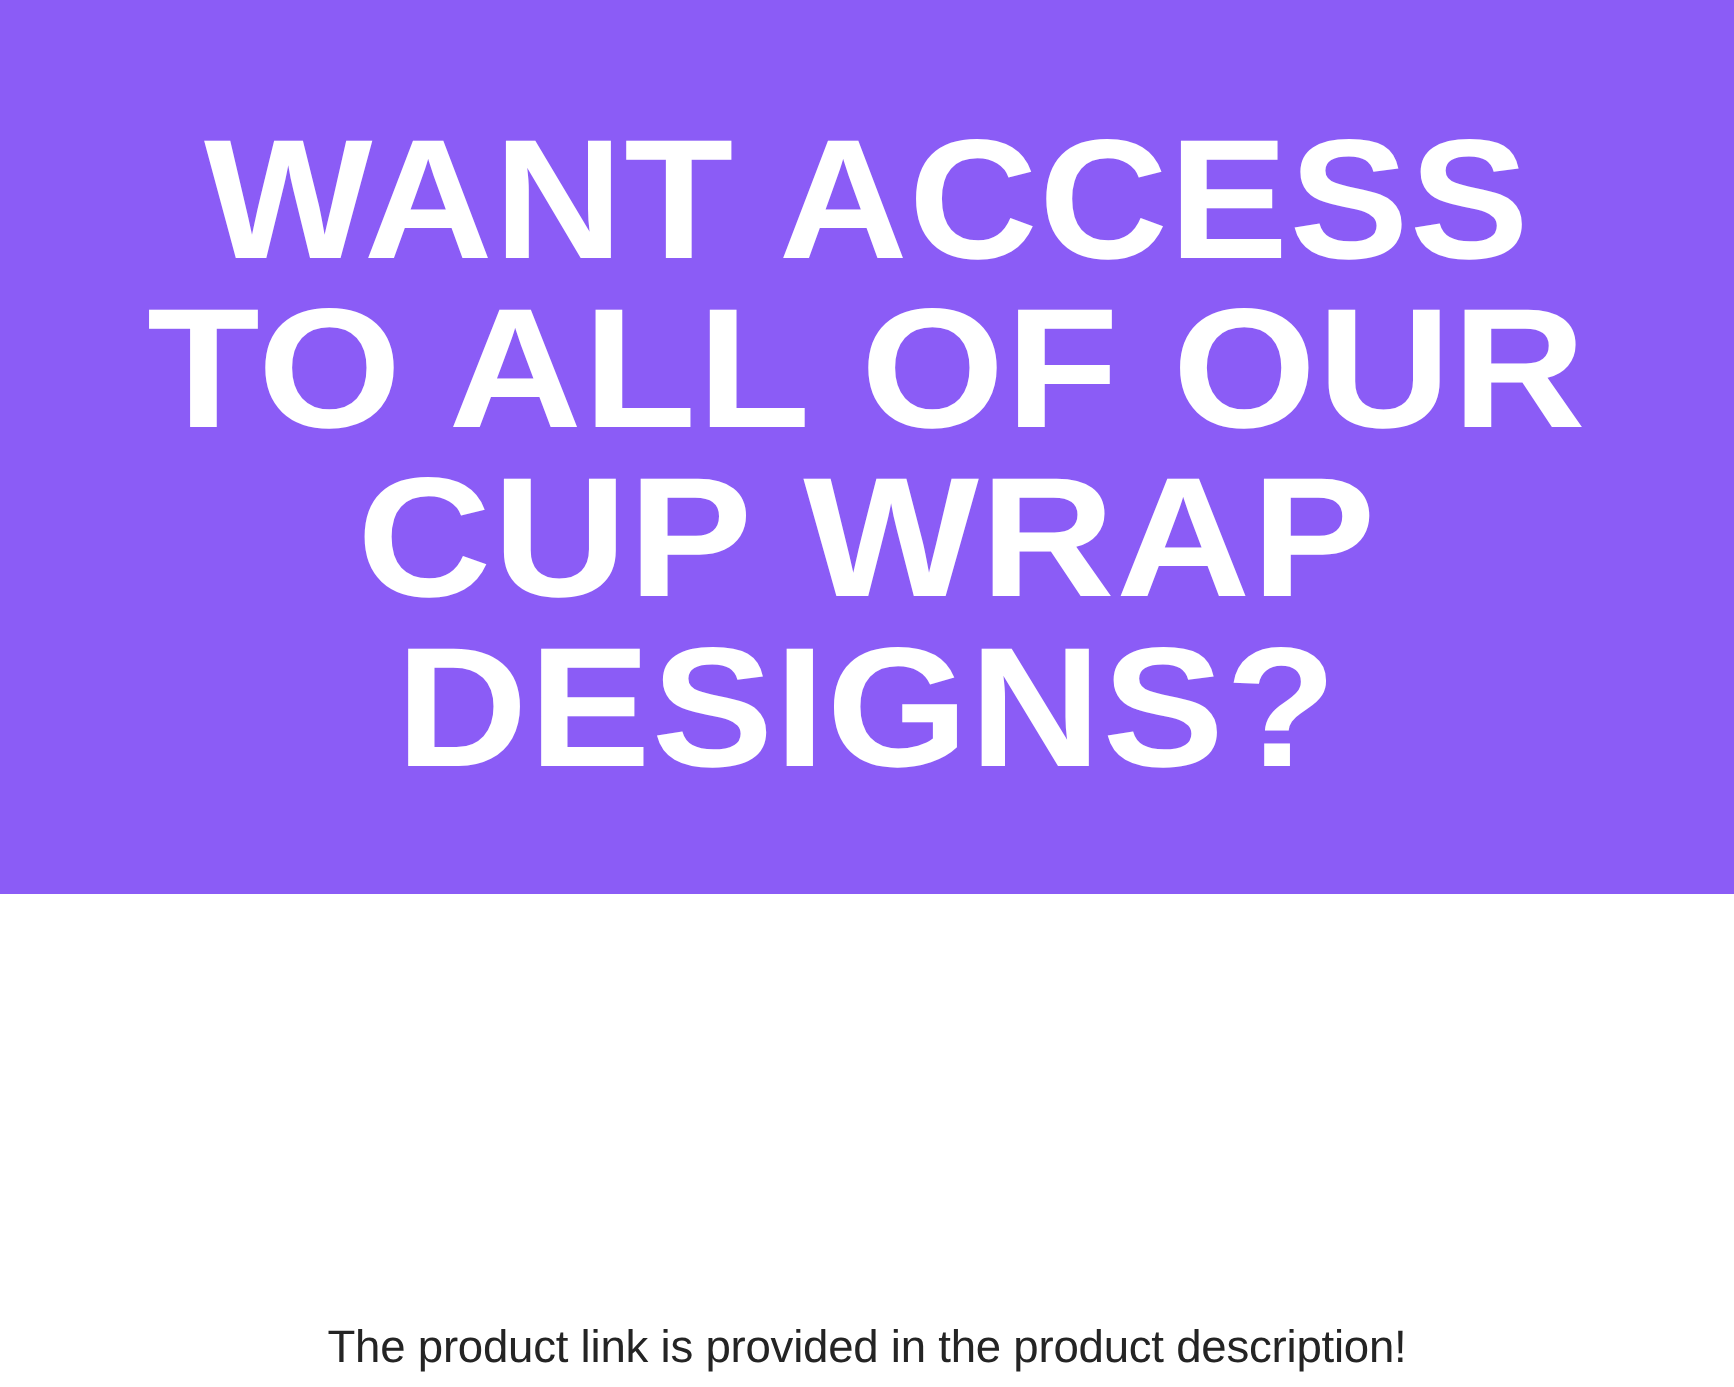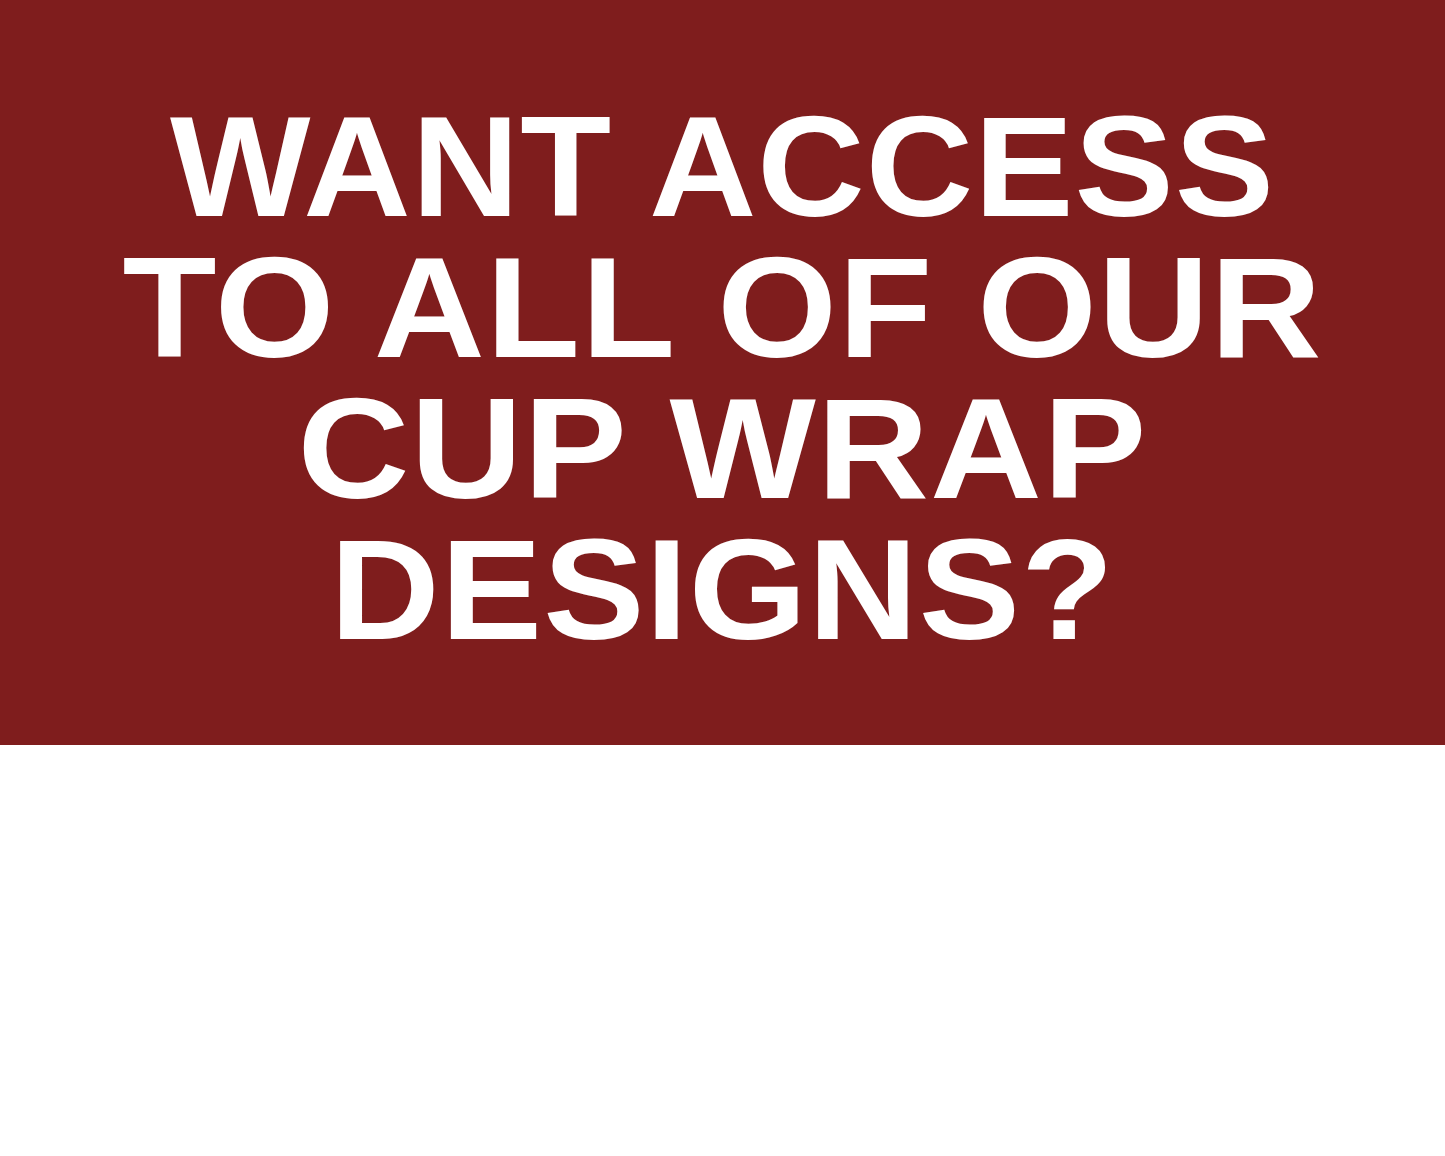--- a/index.html
+++ b/index.html
@@ -23,21 +23,21 @@
     box-sizing: border-box;
   }
 
   
   .hero-banner {
     position: absolute;
     left: 0;
     top: 0;
     width: 1445px;
     height: 745px;
-    background: #7f1d1d;
+    background: #8b5cf6;
     overflow: hidden;
   }
 
   .hero-headline {
     position: absolute;
     left: 0;
     top: 96px;
     width: 1445px;
     text-align: center;
     color: #FFFFFF;
@@ -101,15 +101,16 @@
   <div class="hero-banner">
     <div class="hero-headline">
       <span class="hero-line hero-line-1" style="transform: scaleX(1.0474); display: block;">WANT ACCESS</span>
       <span class="hero-line hero-line-2" style="transform: scaleX(1.0841); display: block;">TO ALL OF OUR</span>
       <span class="hero-line hero-line-3" style="transform: scaleX(1.0918); display: block;">CUP WRAP</span>
       <span class="hero-line hero-line-4" style="transform: scaleX(1.0696); display: block;">DESIGNS?</span>
     </div>
   </div>
 
   <div class="body-area">
+    <p class="body-paragraph secondary">The product link is provided in the product description!</p>
   </div>
 
 </div>
 
 </body></html>

